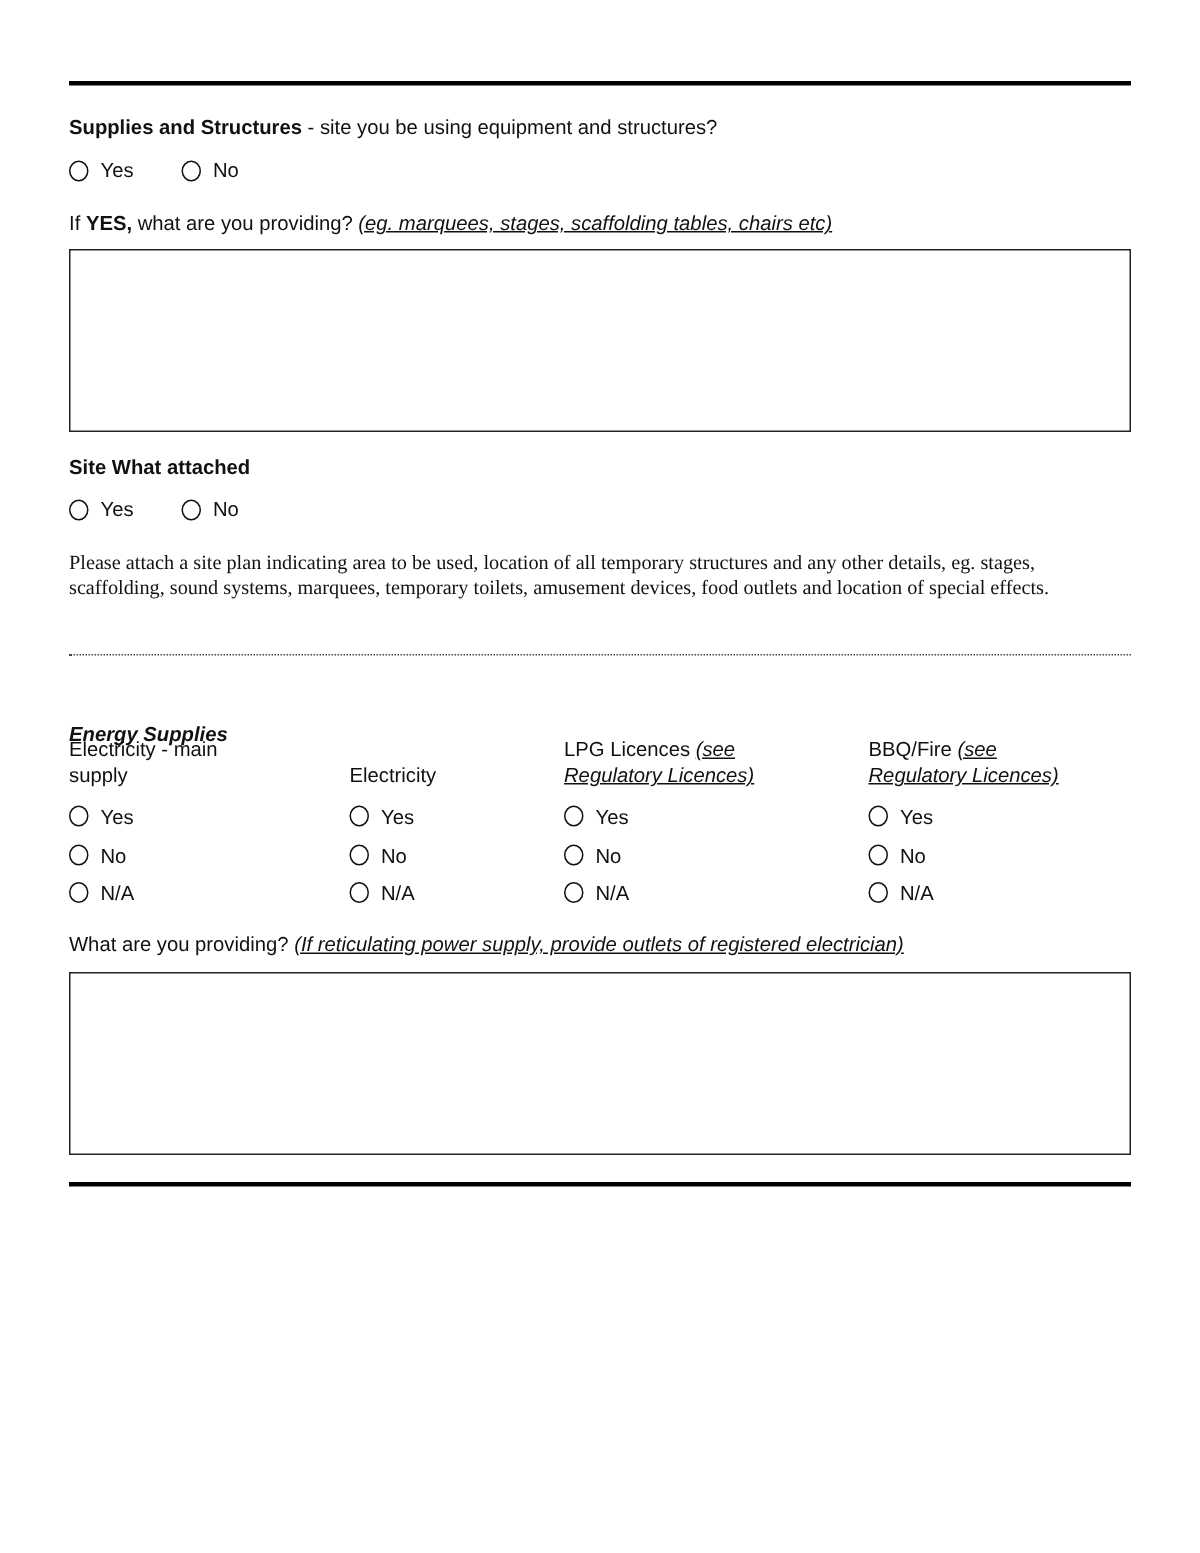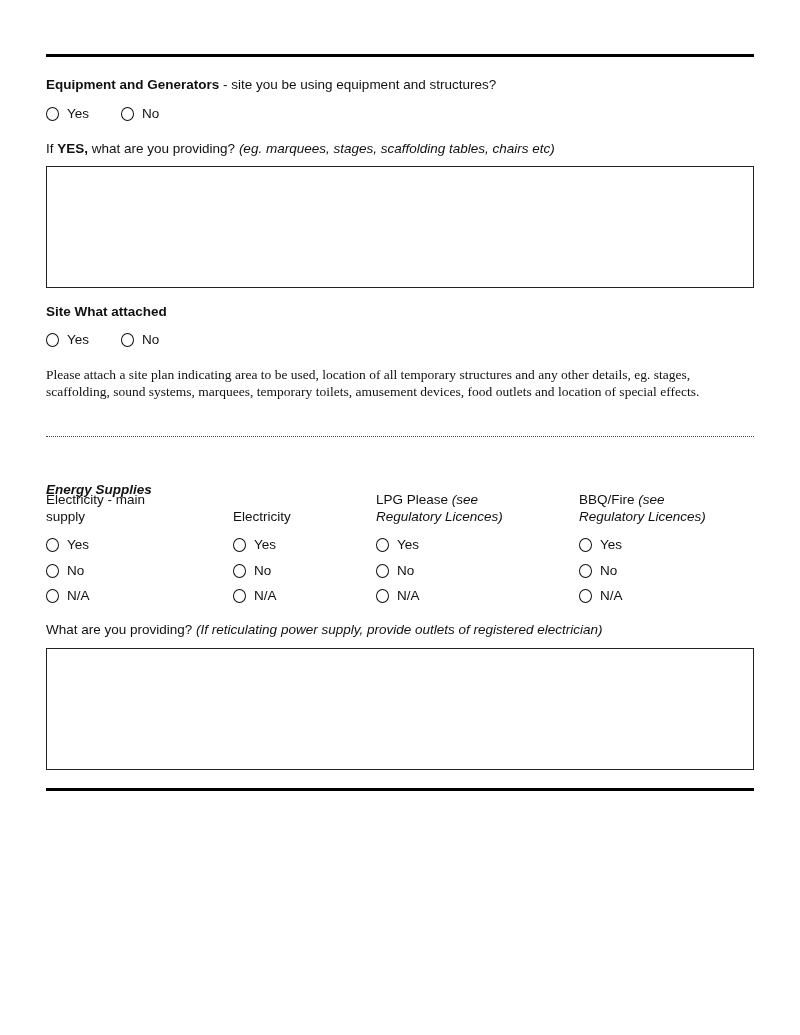--- a/index.html
+++ b/index.html
@@ -2,35 +2,35 @@
 <html><head>
 <meta charset="utf-8">
 <style>
   html, body { margin:0; padding:0; background:#ffffff; }
   body { width:800px; height:1035px; position:relative; overflow:hidden;
          font-family:"Liberation Sans", sans-serif; color:#111; font-size:13.5px; }
   .abs { position:absolute; }
   .rule { position:absolute; left:46px; width:708px; height:3px; background:#000; }
   .dotted { position:absolute; left:46px; width:708px; border-top:1.5px dotted #444; height:0; }
   .box { position:absolute; left:46px; width:706px; border:1.5px solid #222; background:#fff; }
-  .radio-row { position:absolute; display:flex; align-items:center; }
+  .radio-row { position:absolute; display:flex; align-items:flex-start; }
   .radio { width:13px; height:14px; border:1.3px solid #111; border-radius:50%;
            box-sizing:border-box; display:inline-block; margin-right:8px; }
   .opt { display:flex; align-items:center; cursor:pointer; }
   b { font-weight:bold; }
-  i { font-style:italic; }
+  i { font-style:italic;text-decoration:underline; }
   .col-head { position:absolute; line-height:17px; }
 </style>
 </head>
 <body>
 
 <div class="rule" style="top:54px;"></div>
 
 <div class="abs" style="left:46px; top:77px;">
-  <b>Equipment and Generators</b><span> - site you be using equipment and structures?</span>
+  <b>Supplies and Structures</b><span> - site you be using equipment and structures?</span>
 </div>
 <div class="radio-row" style="left:46px; top:106px;">
   <label class="opt" style="width:75px;">
     <span class="radio"></span>
     <span>Yes</span>
   </label>
   <label class="opt">
     <span class="radio"></span>
     <span>No</span>
   </label>
@@ -65,21 +65,21 @@
   <div>Electricity - main</div>
   <div>supply</div>
 </div>
 
 <div class="col-head" style="left:233px; top:491px;">
   <div style="height:17px;"></div>
   <div>Electricity</div>
 </div>
 
 <div class="col-head" style="left:376px; top:491px;">
-  <div><span>LPG Please </span><i>(see</i></div>
+  <div><span>LPG Licences </span><i>(see</i></div>
   <div><i>Regulatory Licences)</i></div>
 </div>
 
 <div class="col-head" style="left:579px; top:491px;">
   <div><span>BBQ/Fire </span><i>(see</i></div>
   <div><i>Regulatory Licences)</i></div>
 </div>
 
 <div class="radio-row" style="left:46px; top:537px;">
     <span class="radio"></span>

